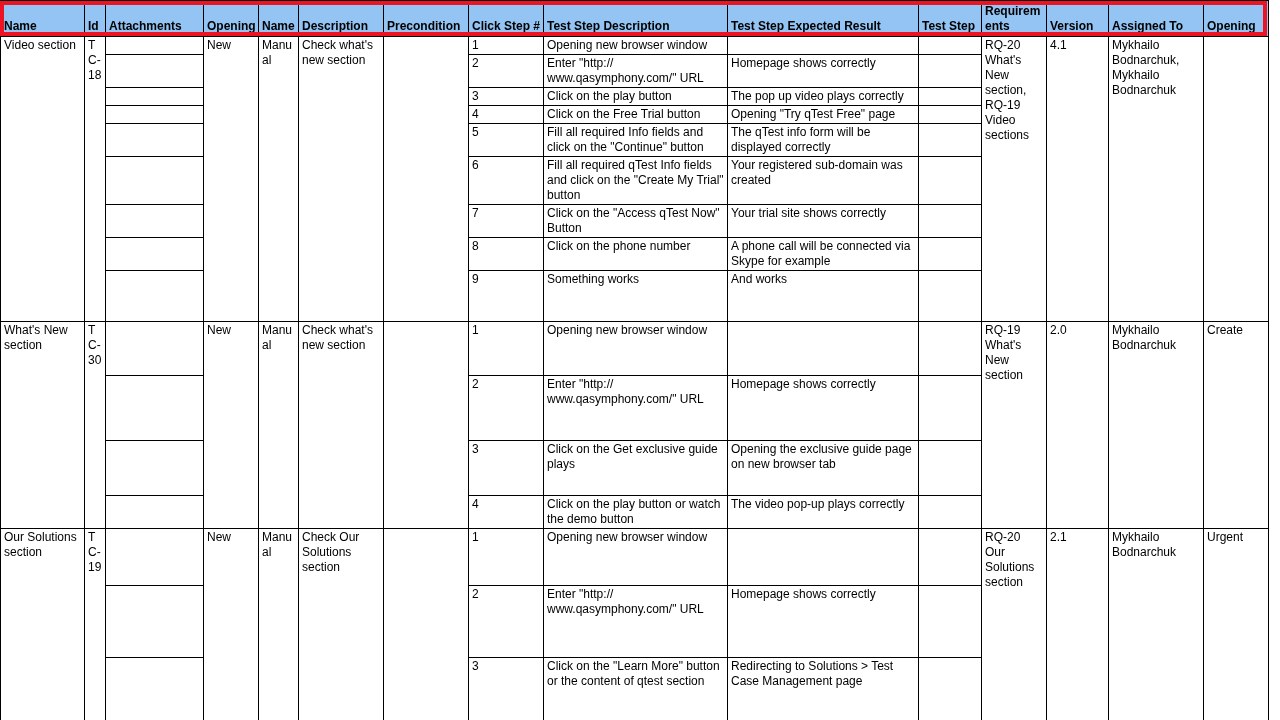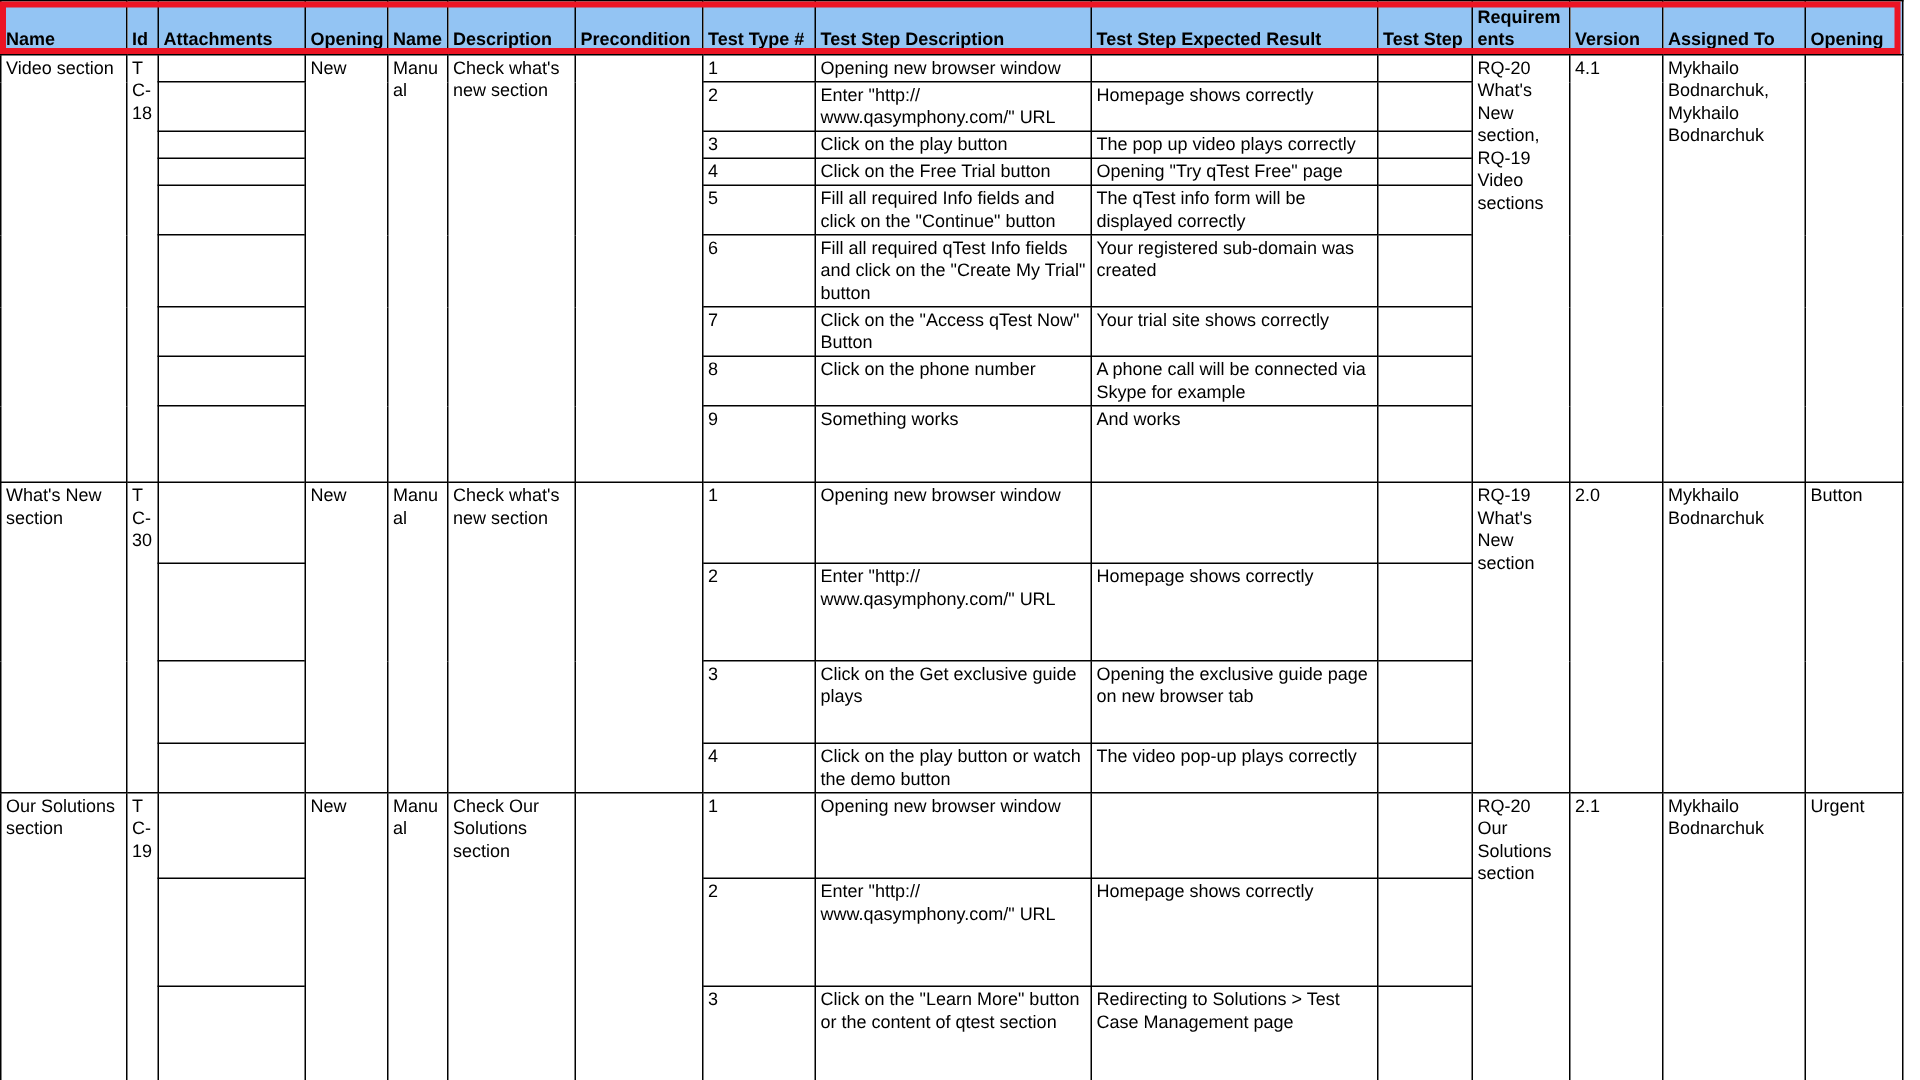--- a/index.html
+++ b/index.html
@@ -79,21 +79,21 @@
 
     <tbody>
         <tr class="hdr">
       <th>Name</th>
       <th>Id</th>
       <th>Attachments</th>
       <th>Opening</th>
       <th>Name</th>
       <th>Description</th>
       <th>Precondition</th>
-      <th>Test Type #</th>
+      <th>Click Step #</th>
       <th>Test Step Description</th>
       <th>Test Step Expected Result</th>
       <th>Test Step</th>
       <th>Requirements</th>
       <th>Version</th>
       <th>Assigned To</th>
       <th>Opening</th>
     </tr>
 
     <tr class="s1r1">
@@ -179,21 +179,21 @@
       <td rowspan="4">Manual</td>
       <td rowspan="4">Check what's new section</td>
       <td rowspan="4"></td>
       <td>1</td>
       <td>Opening new browser window</td>
       <td></td>
       <td></td>
       <td rowspan="4">RQ-19 What's New section</td>
       <td rowspan="4">2.0</td>
       <td rowspan="4">Mykhailo Bodnarchuk</td>
-      <td rowspan="4">Button</td>
+      <td rowspan="4">Create</td>
     </tr>
     <tr class="s2r2">
       <td></td>
       <td>2</td>
       <td>Enter "http://
 www.qasymphony.com/" URL</td>
       <td>Homepage shows correctly</td>
       <td></td>
     </tr>
     <tr class="s2r3">

